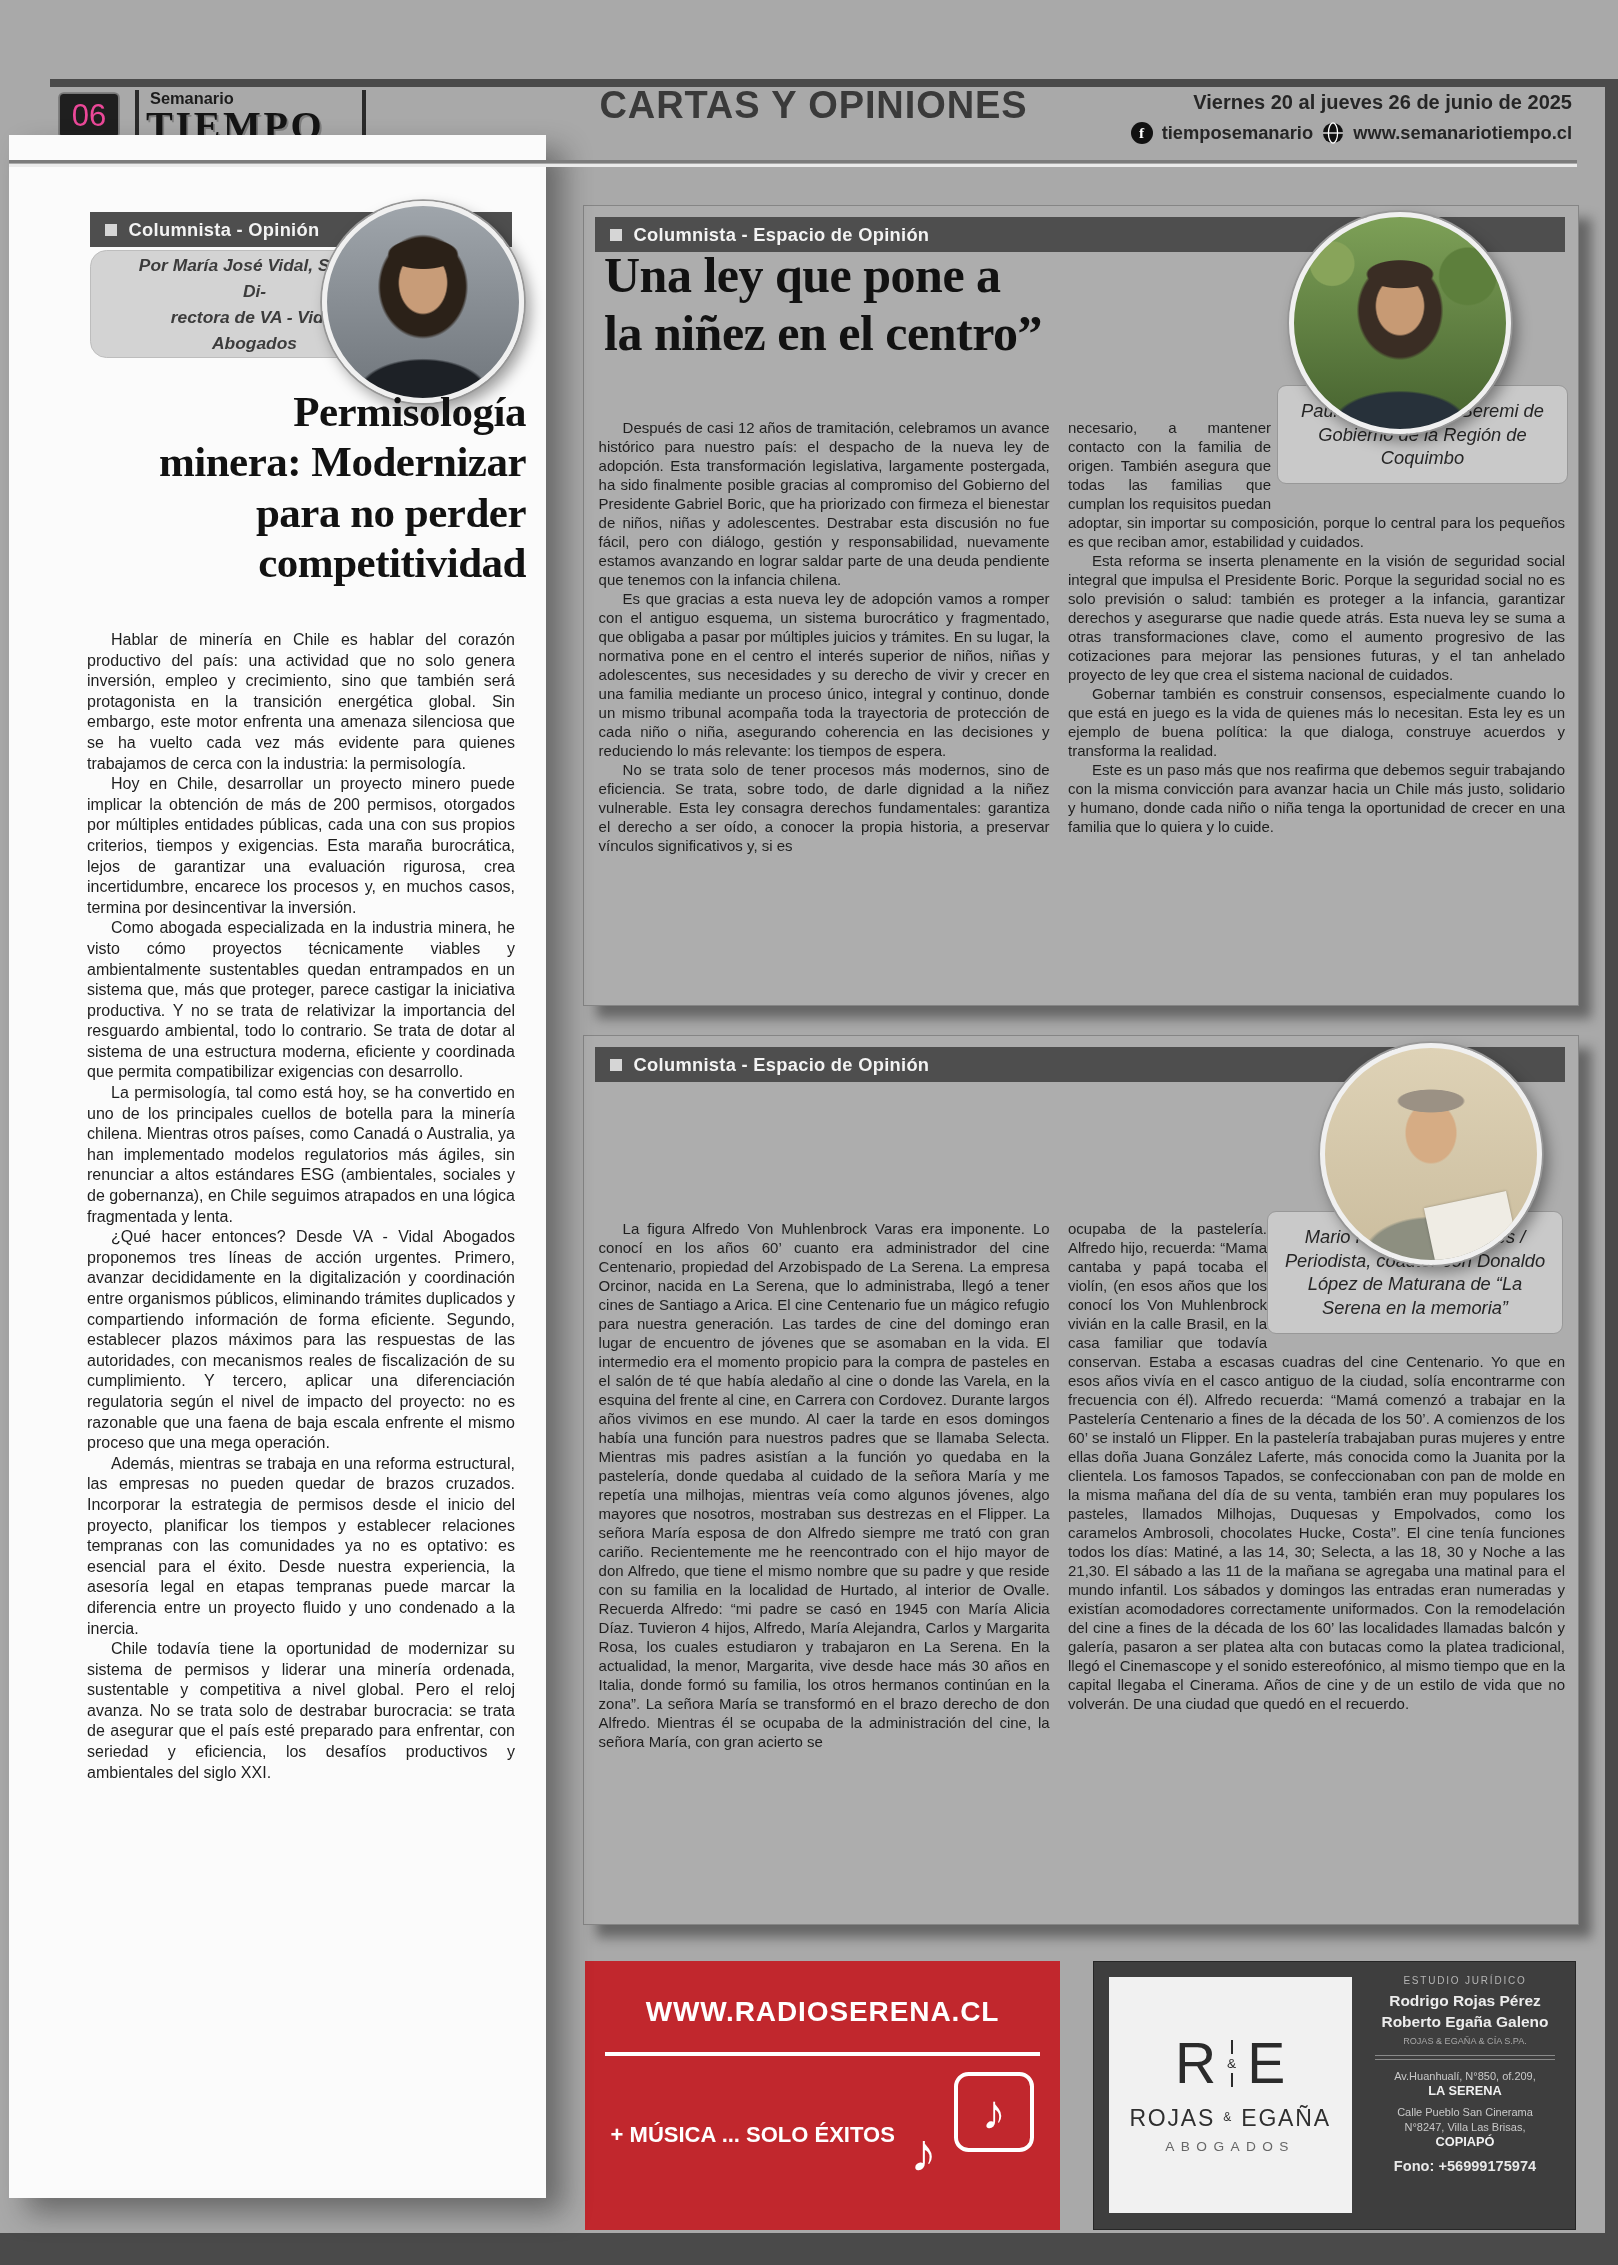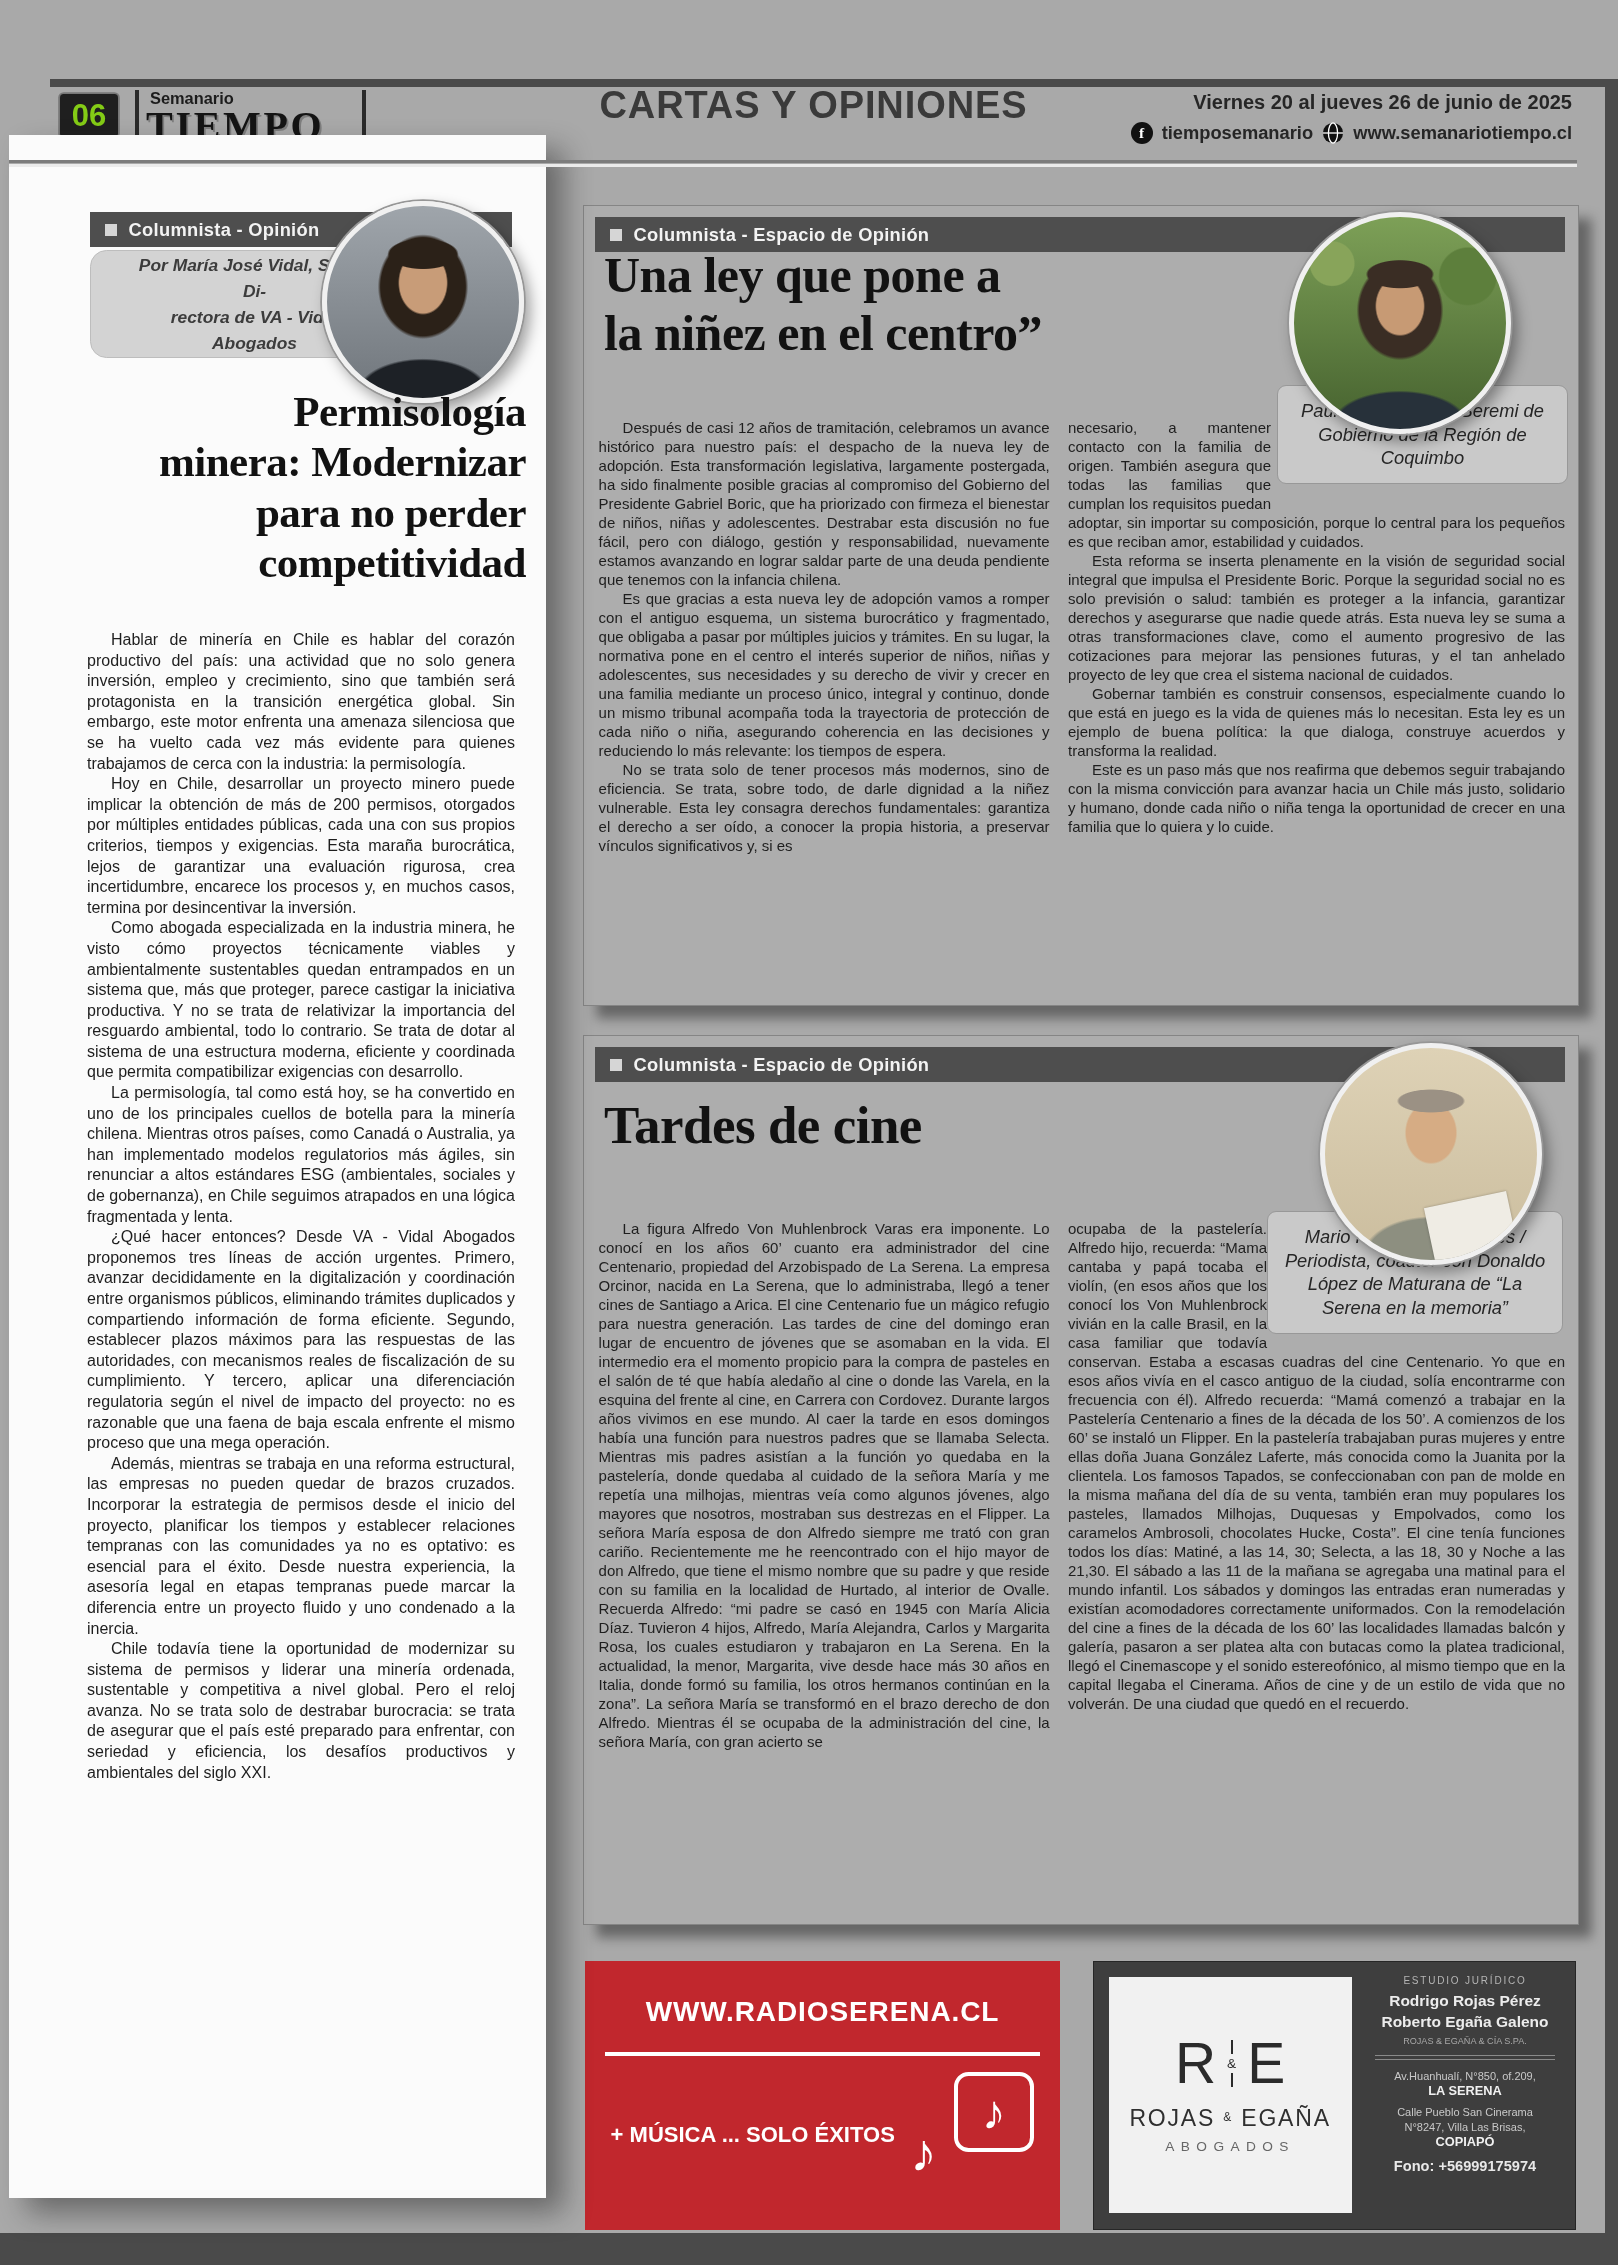--- a/index.html
+++ b/index.html
@@ -4,21 +4,21 @@
 <style>
   html,body{margin:0;padding:0;}
   body{width:1618px;height:2265px;background:#a2a2a2;font-family:"Liberation Sans",sans-serif;}
   .page{position:relative;width:1618px;height:2265px;background:#a9a9a9;overflow:hidden;}
   .abs{position:absolute;}
 
   
   .edge{background:#4a4a4a;}
 
   
-  .pageno{background:#1f1f1f;color:#84cc16;font-weight:bold;font-size:31px;
+  .pageno{background:#1f1f1f;color:#ec4899;font-weight:normal;font-size:31px;
           display:flex;align-items:center;justify-content:center;border-radius:3.7px;
           box-shadow:0 0 0 1.8px #777;}
   .mast-divider{background:#2a2a2a;}
   .mast-top{font-size:16.4px;font-weight:bold;color:#1c1c1c;}
   .mast{font-family:"Liberation Serif",serif;font-weight:bold;font-size:40px;color:#141414;
         letter-spacing:2.7px;text-shadow:1.8px 1.8px 0 rgba(0,0,0,.25);}
   .section-title{font-weight:bold;font-size:38px;color:#3a3a3a;letter-spacing:0.9px;text-align:center;}
   .edition-date{font-weight:bold;font-size:20px;color:#262626;text-align:right;}
   .socials{display:flex;justify-content:flex-end;align-items:center;gap:9.1px;
            font-weight:bold;font-size:18.3px;color:#262626;}
@@ -206,21 +206,20 @@
       <p>Este es un paso más que nos reafirma que debemos seguir trabajando con la misma convicción para avanzar hacia un Chile más justo, solidario y humano, donde cada niño o niña tenga la oportunidad de crecer en una familia que lo quiera y lo cuide.</p>
     </div>
   </div>
 
   <div class="abs gbox" style="left:583px;top:1035px;width:994px;height:888px;">
     <div class="abs kicker" style="left:11px;top:11px;width:970px;height:35px;">
       <span class="bullet"></span>
       <span>Columnista - Espacio de Opinión</span>
     </div>
 
-    <div class="abs headline headline3" style="left:20px;top:60px;width:640px;">Tardes de cine</div>
 
     <div class="abs caption-box" style="left:683px;top:175px;width:296px;">Mario Rodríguez Órdenes / Periodista, coautor con Donaldo López de Maturana de “La Serena en la memoria”</div>
     <div class="abs photo photo-mario" style="left:736px;top:7.3px;width:212px;height:212px;">
       <div class="paper"></div>
     </div>
 
     <div class="abs bodytext body-col" style="left:14.6px;top:183px;width:451px;">
       <p>La figura Alfredo Von Muhlenbrock Varas era imponente. Lo conocí en los años 60’ cuanto era administrador del cine Centenario, propiedad del Arzobispado de La Serena. La empresa Orcinor, nacida en La Serena, que lo administraba, llegó a tener cines de Santiago a Arica. El cine Centenario fue un mágico refugio para nuestra generación. Las tardes de cine del domingo eran lugar de encuentro de jóvenes que se asomaban en la vida. El intermedio era el momento propicio para la compra de pasteles en el salón de té que había aledaño al cine o donde las Varela, en la esquina del frente al cine, en Carrera con Cordovez. Durante largos años vivimos en ese mundo. Al caer la tarde en esos domingos había una función para nuestros padres que se llamaba Selecta. Mientras mis padres asistían a la función yo quedaba en la pastelería, donde quedaba al cuidado de la señora María y me repetía una milhojas, mientras veía como algunos jóvenes, algo mayores que nosotros, mostraban sus destrezas en el Flipper. La señora María esposa de don Alfredo siempre me trató con gran cariño.  Recientemente me he reencontrado con el hijo mayor de don Alfredo, que tiene el mismo nombre que su padre y que reside con su familia en la localidad de Hurtado, al interior de Ovalle. Recuerda Alfredo: “mi padre se casó en 1945 con María Alicia Díaz. Tuvieron 4 hijos, Alfredo, María Alejandra, Carlos y Margarita Rosa, los cuales estudiaron y trabajaron en La Serena. En la actualidad, la menor, Margarita, vive desde hace más 30 años en Italia, donde formó su familia, los otros hermanos continúan en la zona”. La señora María se transformó en el brazo derecho de don Alfredo. Mientras él se ocupaba de la administración del cine, la señora María, con gran acierto se</p>
     </div>
     <div class="abs bodytext body-col" style="left:484px;top:183px;width:497px;">

